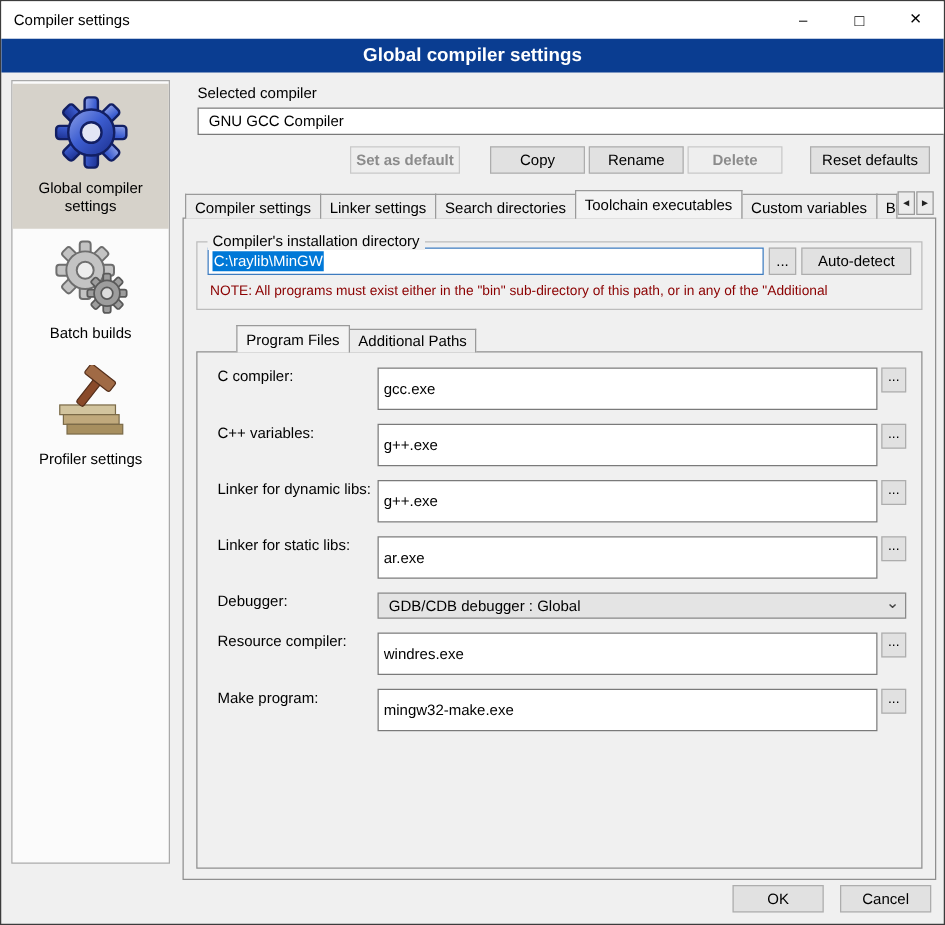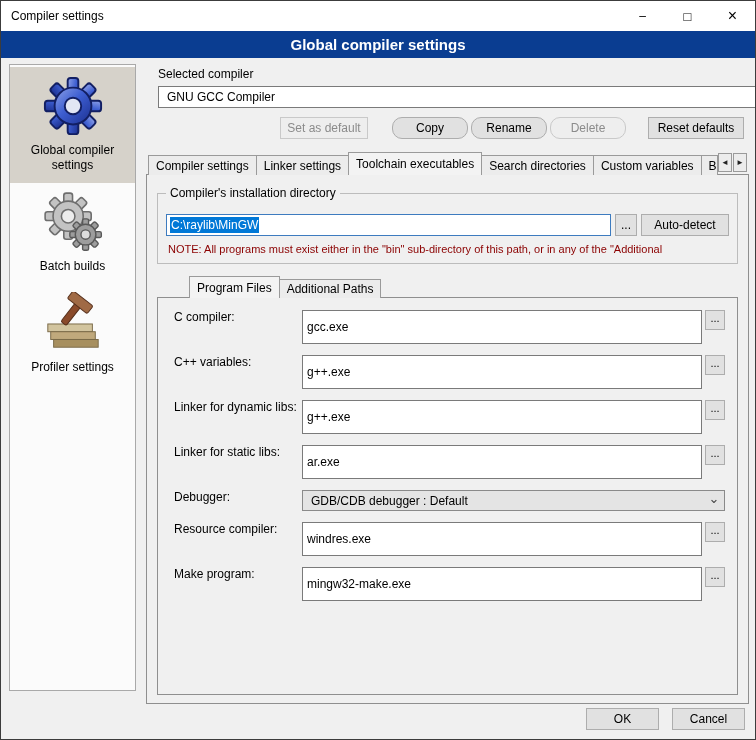--- a/index.html
+++ b/index.html
@@ -39,24 +39,24 @@
            display:flex; align-items:center; padding:0 22px 0 8px; cursor:default;
            white-space:nowrap; overflow:hidden; }
   .combo .arrow { position:absolute; right:1px; top:1px; bottom:1px; width:18px;
                   display:flex; align-items:center; justify-content:center;
                   color:#444; font-size:13px; padding-bottom:5px; }
   .combo.top { margin-left:12px; width:632px; }
   .combo.gray { flex:1; background:#e4e4e4; height:21px; border-color:#8a8a8a; }
 
   .btn { height:22px; background:#e1e1e1; border:1px solid #adadad; font-family:inherit;
          font-size:12px; color:#000; cursor:pointer; }
-  .btn.disabled { color:#8b8b8b; background:#eeeeee; border-color:#c9c9c9; cursor:default; }
+  .btn.disabled { color:#8b8b8b; background:#eeeeee; border-color:#c9c9c9; cursor:default;font-weight:bold; }
   .btn-row { display:flex; gap:3px; justify-content:flex-end; margin:9px 0 0 12px; width:586px; }
   .w-setdefault { width:88px; }
-  .w-mid { width:76px;border-radius:10px; }
+  .w-mid { width:76px; }
   .w-reset { width:96px; }
   .ml21 { margin-left:21px; }
   .ml19 { margin-left:19px; }
 
   
   .tabstrip { display:flex; align-items:flex-end; margin-top:13px; height:23px;
               padding-left:2px; padding-right:32px; position:relative; z-index:3; }
   .tab { height:20px; display:flex; align-items:center; padding:0 7px; background:#ececec;
          border:1px solid #9a9a9a; border-bottom:none; margin-right:-1px;
          white-space:nowrap; cursor:pointer; }
@@ -66,21 +66,21 @@
   .sbtn { width:14px; height:19px; border:1px solid #9a9a9a; background:#ececec;
           font-size:8px; padding:0; display:flex; align-items:center; justify-content:center;
           font-family:inherit; cursor:pointer; color:#222; }
 
   .tabpanel { position:relative; z-index:1; margin-top:-1px; height:530px;
               border:1px solid #8f8f8f; background:#f0f0f0; padding:10px 8px 8px;
               display:flex; flex-direction:column; }
 
   
   .groupbox { position:relative; border:1px solid #bcbcbc; margin:8px 2px 0;
-              padding:20px 8px 6px; }
+              padding:4px 8px 6px; }
   .gb-label { position:absolute; top:-8px; left:8px; background:#f0f0f0; padding:0 4px; }
   .dir-row { display:flex; gap:4px; align-items:flex-end; }
   .textbox { flex:1; height:22px; background:#fff; border:1px solid #3d7bbf;
              display:flex; align-items:center; padding:0 3px; overflow:hidden; cursor:text; }
   .textbox .sel { background:#0078d7; color:#fff; padding:1px 1px; white-space:nowrap; }
   .btn.browse { width:22px; }
   .btn.autodetect { width:88px; }
   .note { color:#8b0000; font-size:11px; margin:7px 0 2px 2px;
           white-space:nowrap; overflow:hidden; }
 
@@ -195,22 +195,22 @@
       <button class="btn w-setdefault disabled">Set as default</button>
       <button class="btn w-mid ml21">Copy</button>
       <button class="btn w-mid">Rename</button>
       <button class="btn w-mid disabled">Delete</button>
       <button class="btn w-reset ml19">Reset defaults</button>
     </div>
 
     <div class="tabstrip">
       <div class="tab">Compiler settings</div>
       <div class="tab">Linker settings</div>
+      <div class="tab">Search directories</div>
       <div class="tab active">Toolchain executables</div>
-      <div class="tab">Search directories</div>
       <div class="tab">Custom variables</div>
       <div class="tab clipped">Build</div>
       <div class="tabscroll">
         <button class="sbtn">
             <span>◄</span>
           </button>
         <button class="sbtn">
             <span>►</span>
           </button>
       </div>
@@ -257,21 +257,21 @@
 
         <div class="frow">
           <span class="flabel">Linker for static libs:</span>
           <input type="text" class="tfield" value="ar.exe" style="">
           <button class="btn browse">...</button>
         </div>
 
         <div class="frow">
           <span class="flabel">Debugger:</span>
           <div class="combo gray">
-            <span>GDB/CDB debugger : Default</span>
+            <span>GDB/CDB debugger : Global</span>
             <span class="arrow">⌄</span>
           </div>
         </div>
 
         <div class="frow">
           <span class="flabel">Resource compiler:</span>
           <input type="text" class="tfield" value="windres.exe" style="">
           <button class="btn browse">...</button>
         </div>
 

